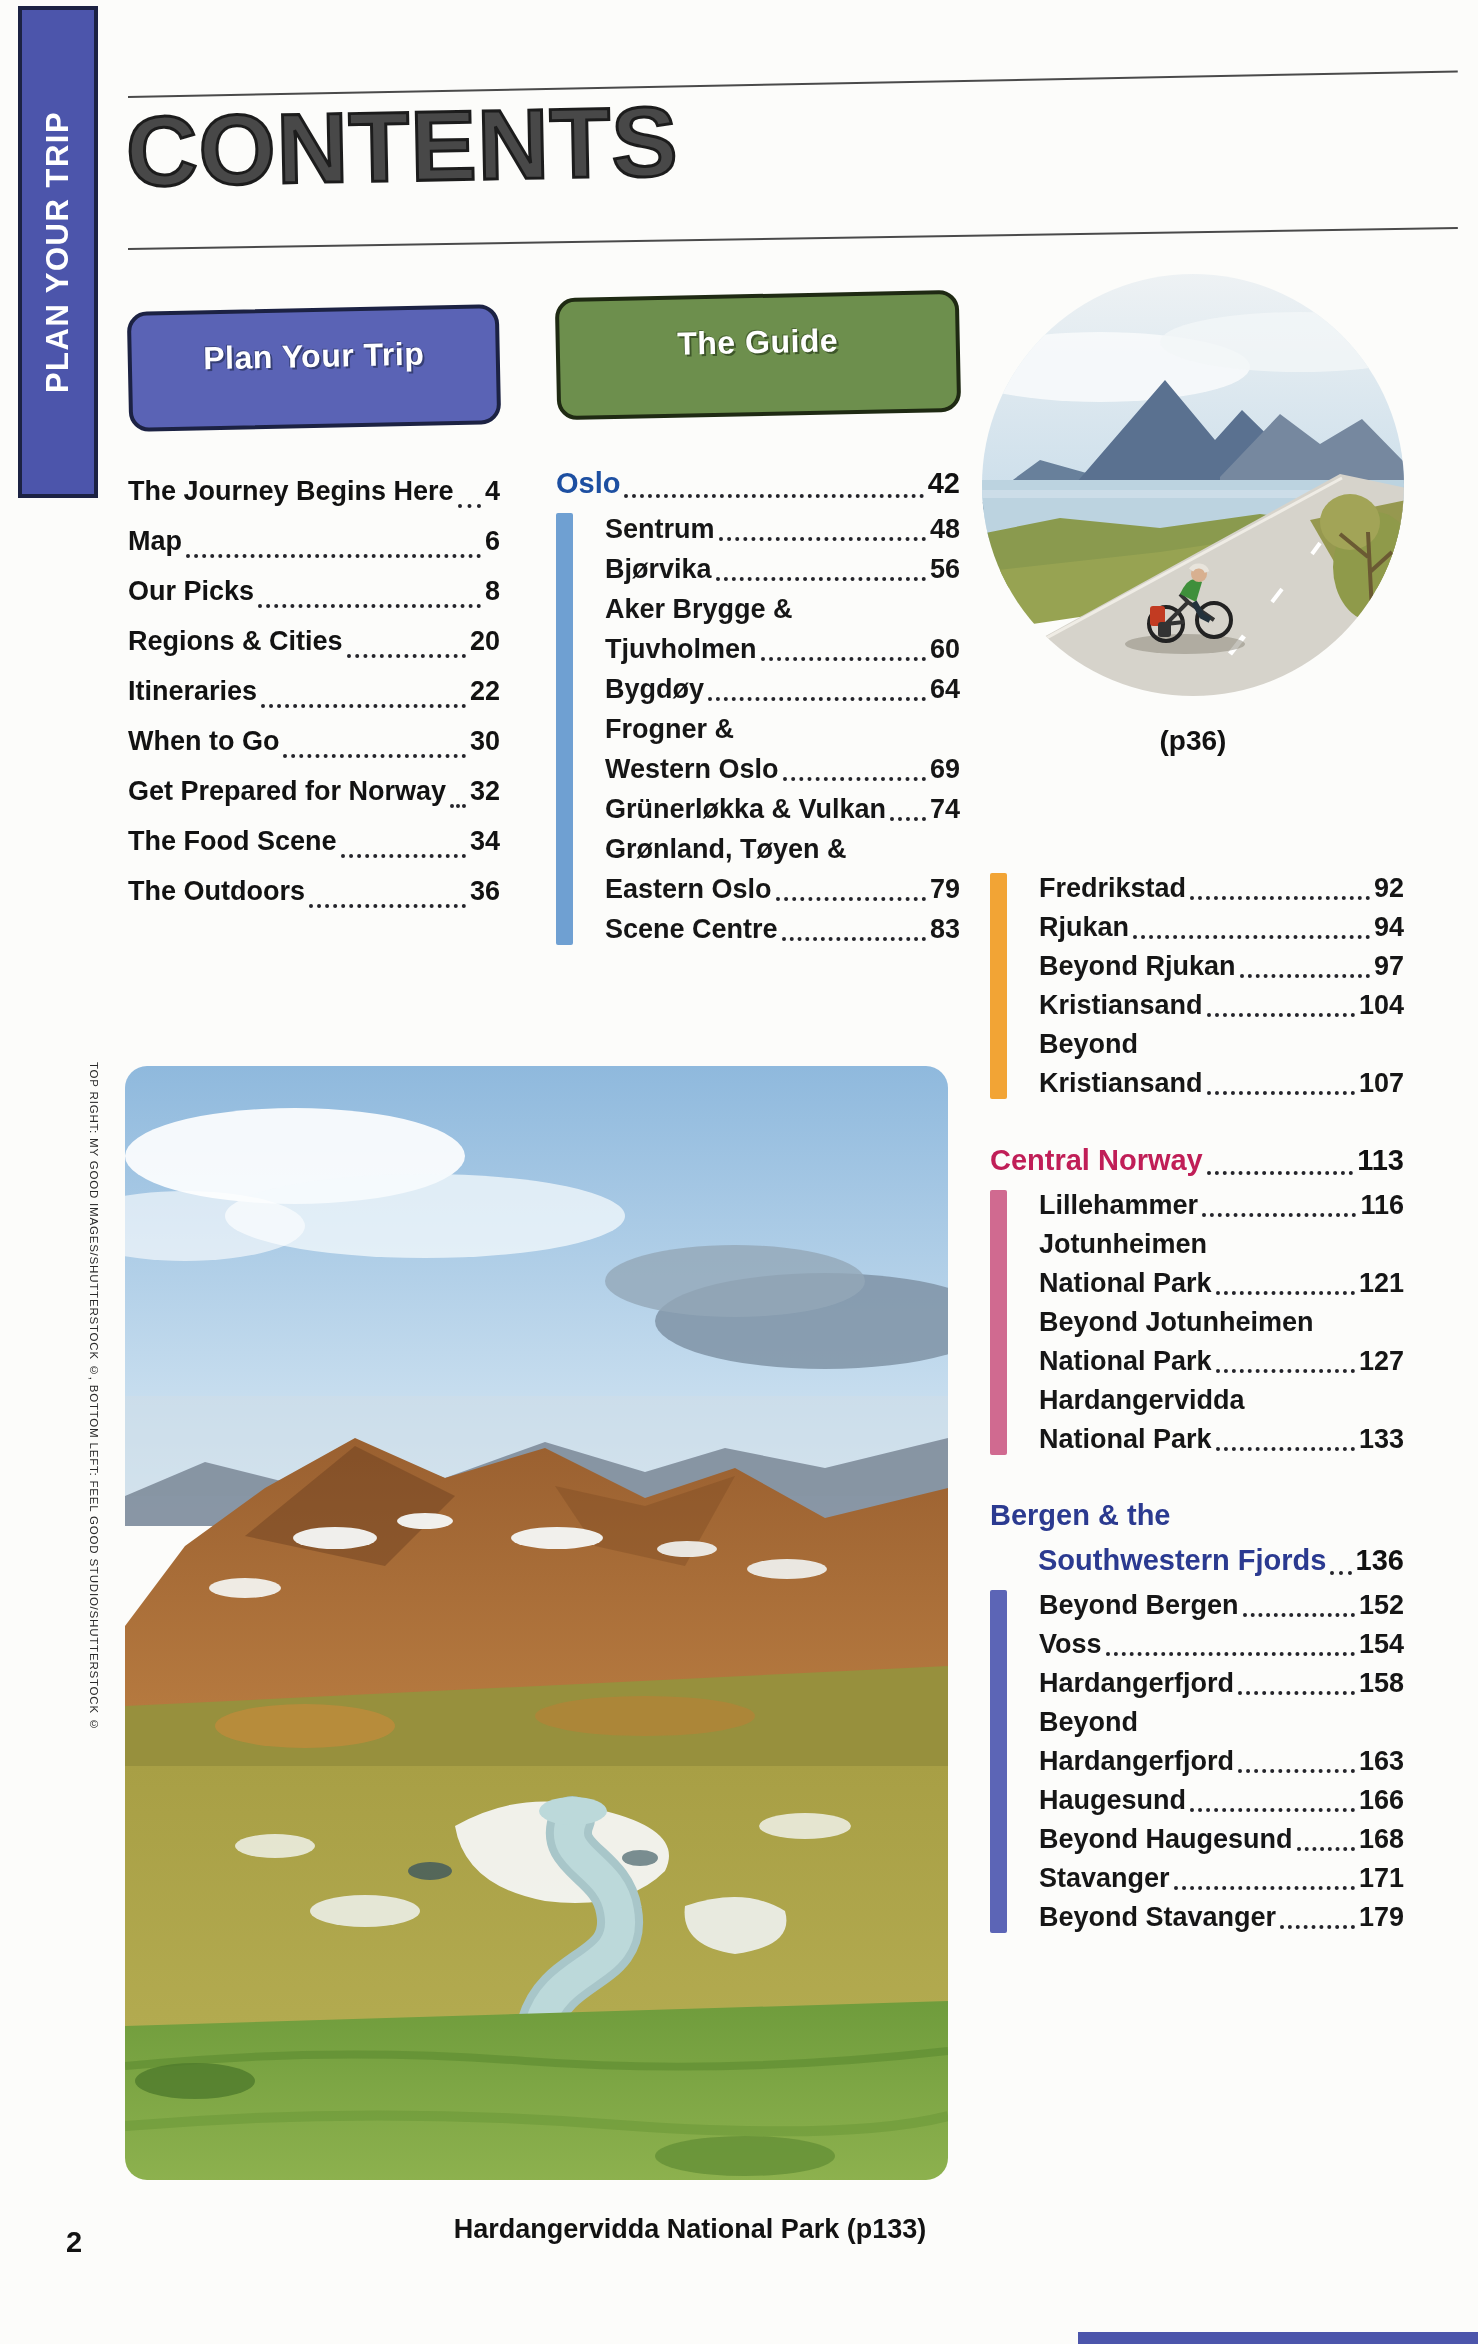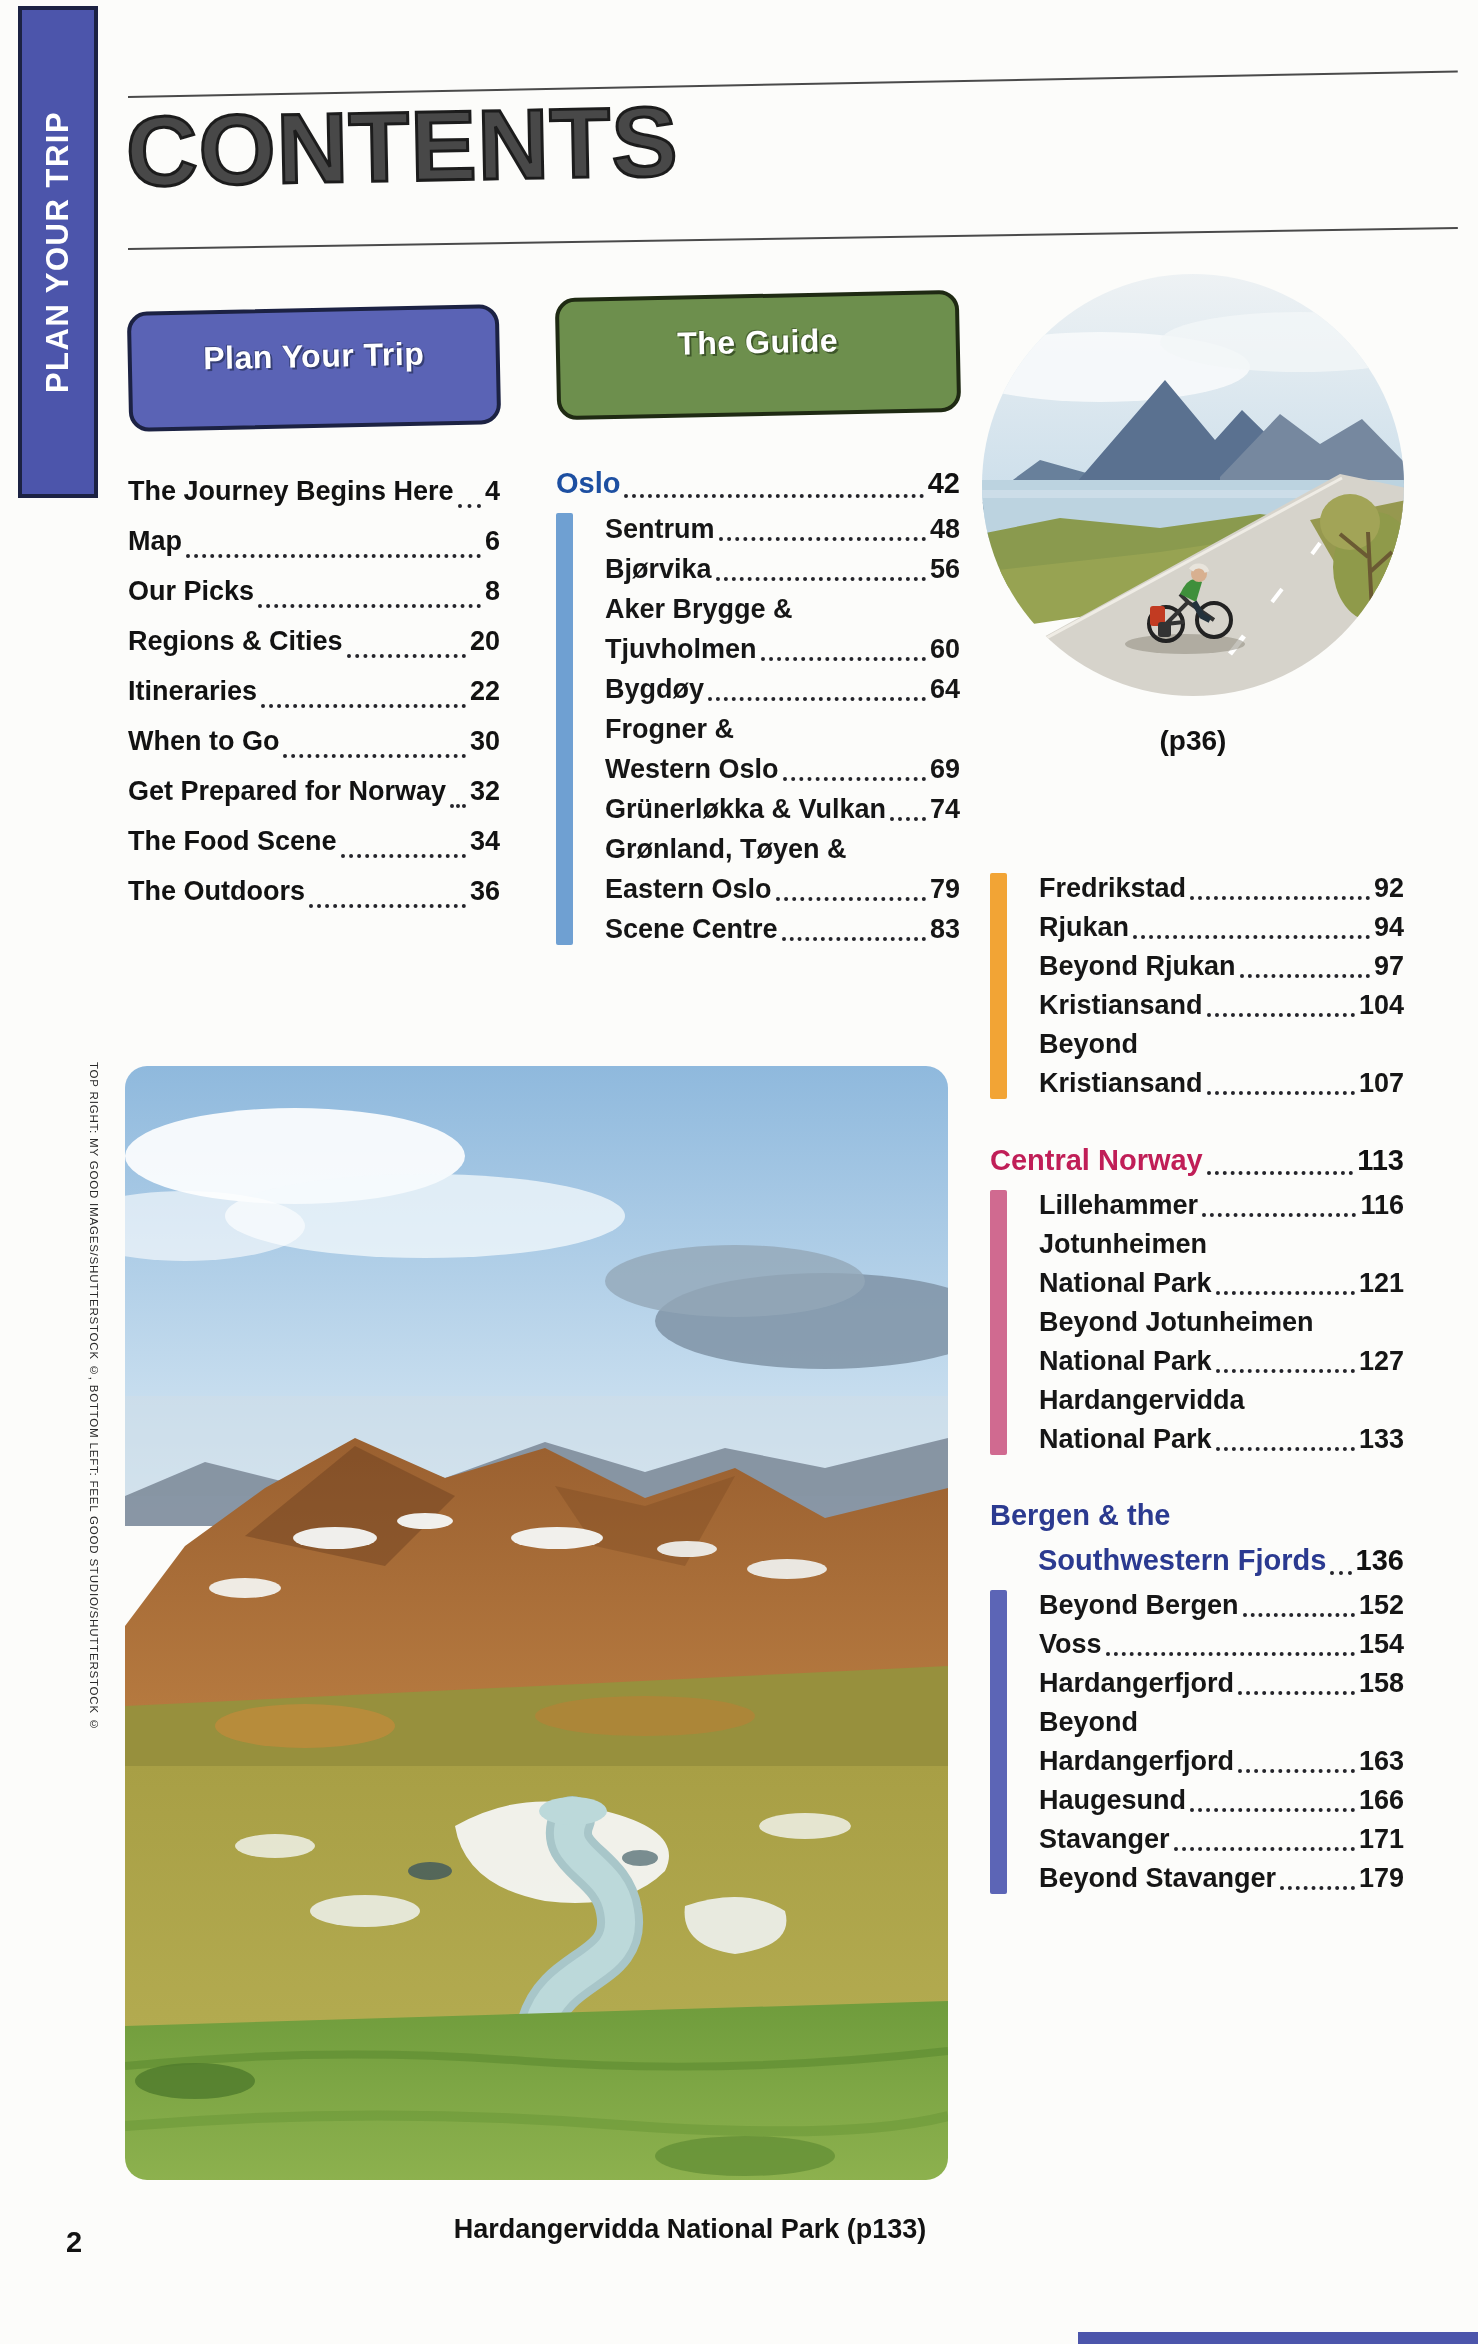--- a/index.html
+++ b/index.html
@@ -292,20 +292,25 @@
         <div class="item-line">Beyond</div>
         <div class="toc-row">
           <span class="toc-label">Hardangerfjord</span>
           <span class="toc-leader"></span>
           <span class="toc-num">163</span>
         </div>
         <div class="toc-row">
           <span class="toc-label">Haugesund</span>
           <span class="toc-leader"></span>
           <span class="toc-num">166</span>
+        </div>
+        <div class="toc-row">
+          <span class="toc-label">Beyond Haugesund</span>
+          <span class="toc-leader"></span>
+          <span class="toc-num">168</span>
         </div>
         <div class="toc-row">
           <span class="toc-label">Stavanger</span>
           <span class="toc-leader"></span>
           <span class="toc-num">171</span>
         </div>
         <div class="toc-row">
           <span class="toc-label">Beyond Stavanger</span>
           <span class="toc-leader"></span>
           <span class="toc-num">179</span>

